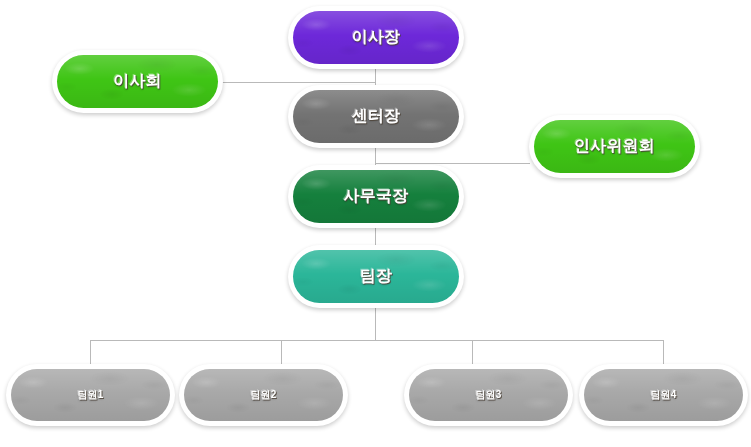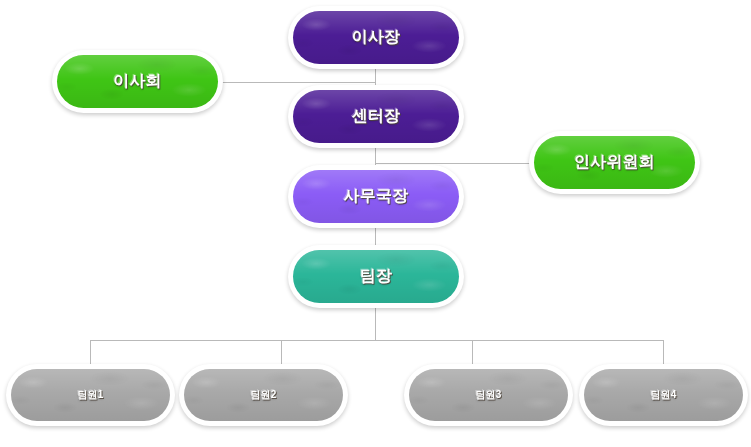--- a/index.html
+++ b/index.html
@@ -78,23 +78,23 @@
     letter-spacing: .2px;
     white-space: nowrap;
     text-shadow:
        1px 1px 0 rgba(80,70,60,.85),
       -1px -1px 0 rgba(255,255,255,.35),
        0 1px 2px rgba(0,0,0,.35);
   }
   .node.small .label { font-size: 10px; }
 
   
-  .c-blue   .inner { background-color: #4c1d95; }
-  .c-blue2  .inner { background-color: #4c1d95; }
-  .c-cyan   .inner { background-color: #8b5cf6; }
+  .c-blue   .inner { background-color: #6d28d9; }
+  .c-blue2  .inner { background-color: #737373; }
+  .c-cyan   .inner { background-color: #15803d; }
   .c-teal   .inner { background-color: #2bb699; text-align: center; }
   .c-green  .inner { background-color: #3fc515; text-align: center; }
   .c-gray   .inner { background-color: #a8a8a8; }
 </style>
 </head>
 <body>
 
 <div id="chart">
 
   <div class="line v" style="left:375px; top:69px;  height:29px;"></div>
@@ -125,21 +125,21 @@
       <span class="label">이사회</span>
     </div>
   </div>
 
   <div class="node c-blue2" style="left:288px; top:85px; width:176px; height:63px;">
     <div class="inner">
       <span class="label">센터장</span>
     </div>
   </div>
 
-  <div class="node c-green" style="left:529px; top:131px; width:171px; height:63px;">
+  <div class="node c-green" style="left:529px; top:115px; width:171px; height:63px;">
     <div class="inner">
       <span class="label">인사위원회</span>
     </div>
   </div>
 
   <div class="node c-cyan" style="left:288px; top:165px; width:176px; height:63px;">
     <div class="inner">
       <span class="label">사무국장</span>
     </div>
   </div>

